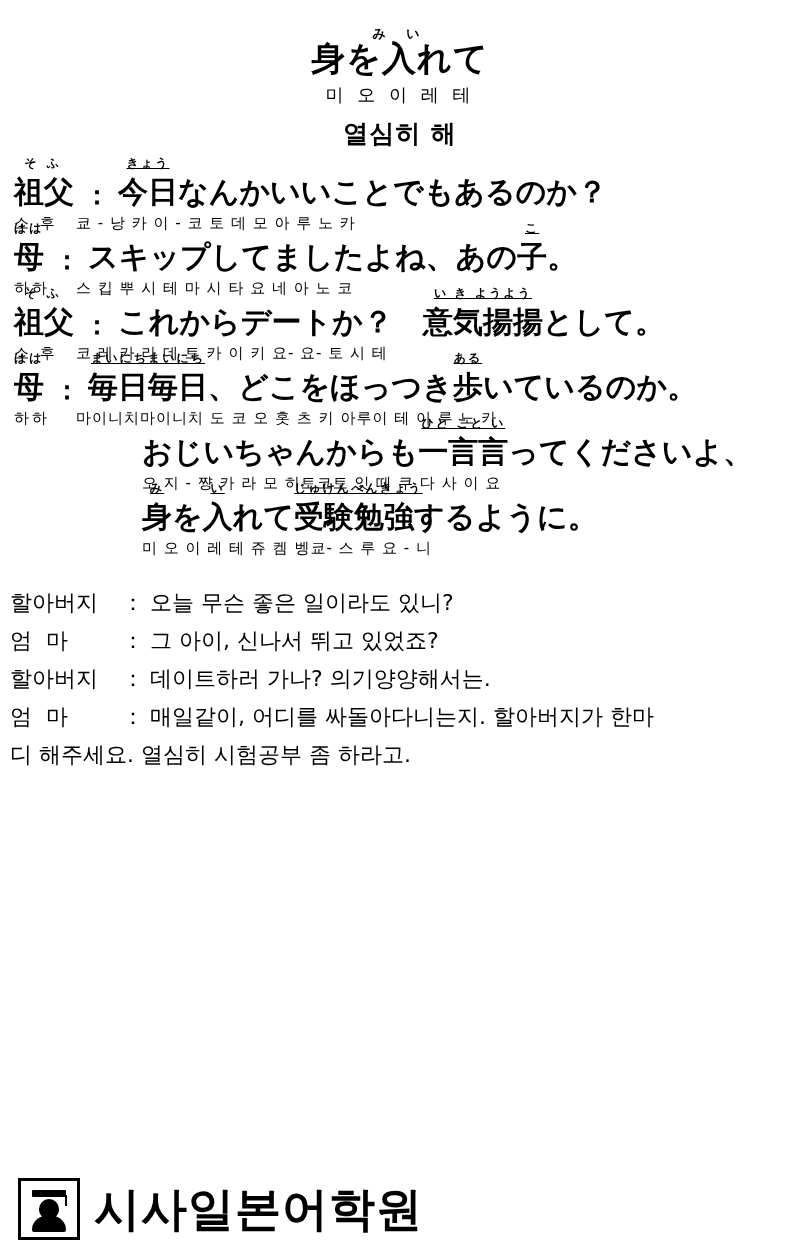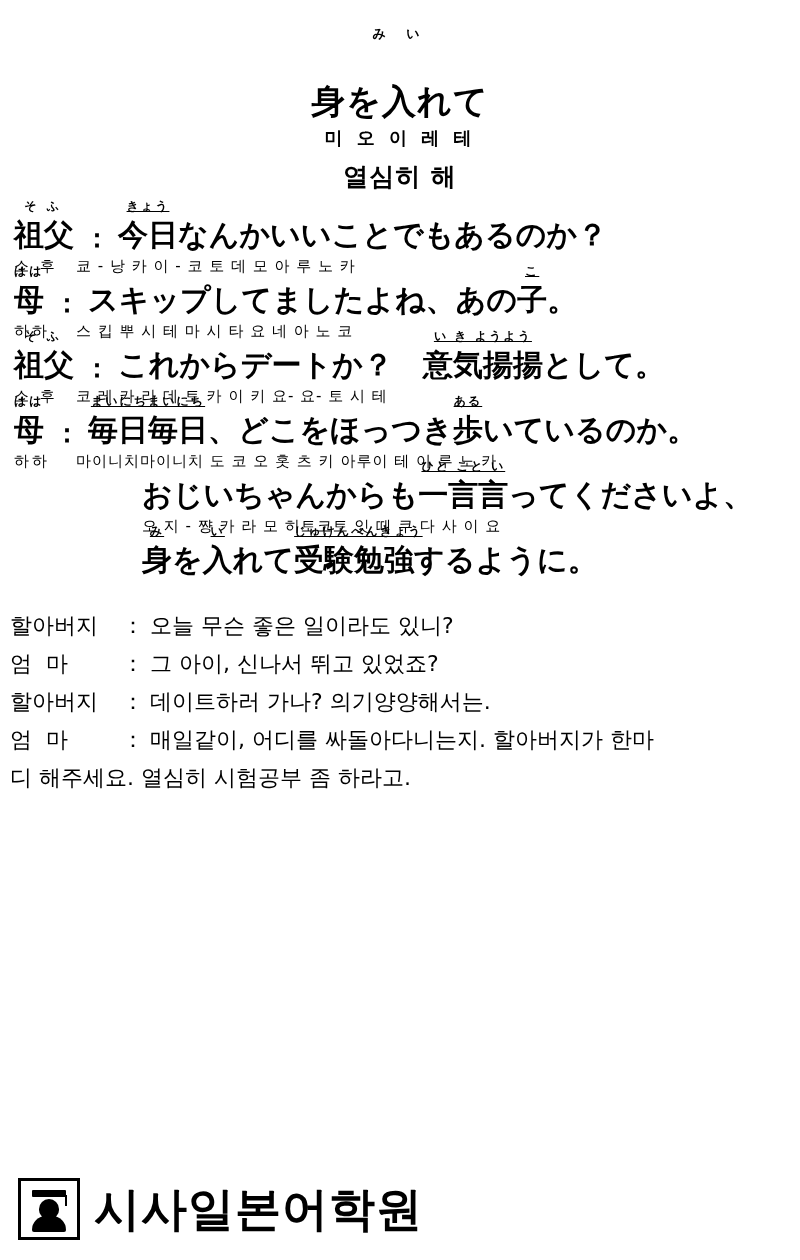--- a/index.html
+++ b/index.html
@@ -23,35 +23,33 @@
   }
   .ruby-line {
     display: inline-block;
     position: relative;
   }
   .jp-main {
     font-size: 34px;
     font-weight: bold;
     letter-spacing: 1px;
     line-height: 1.1;
-    margin-top: 43px;
   }
   .title-furigana {
     font-size: 13px;
     font-weight: bold;
     letter-spacing: 8px;
     height: 16px;
     line-height: 16px;
     margin-bottom: -2px;
   }
   .title-kana {
     font-size: 18px;
     letter-spacing: 4px;
     margin-top: 6px;
-    font-weight: bold;
   }
   .title-kr {
     font-size: 25px;
     font-weight: bold;
     margin-top: 10px;
     letter-spacing: 1px;
   }
 
   
   .dialogue {
@@ -307,20 +305,23 @@
     </div>
     <div class="kana-row">
       <span class="kana-text">오 지 -   쨩   카 라 모 히토코토 잇  떼 쿠 다 사 이 요</span>
     </div>
   </div>
 
   <div class="row indent">
     <div class="line-jp">
       <span class="jp-text"><span class="rb"><span class="fg">み</span><span>身</span></span><span class="rb"><span>を</span></span><span class="rb"><span class="fg">い</span><span>入</span></span><span class="rb"><span>れて</span></span><span class="rb"><span class="fg">じゅけんべんきょう</span><span>受験勉強</span></span><span class="rb"><span>するように。</span></span></span>
     </div>
+    <div class="kana-row">
+      <span class="kana-text">미 오 이 레 테  쥬 켐 벵쿄- 스 루  요 - 니</span>
+    </div>
   </div>
 
 </div>
 
 <div class="translation">
   <div class="tr-row">
     <span class="tr-speaker">할아버지</span>
     <span class="tr-colon">：</span>
     <span class="tr-text">오늘 무슨 좋은 일이라도 있니?</span>
   </div>

